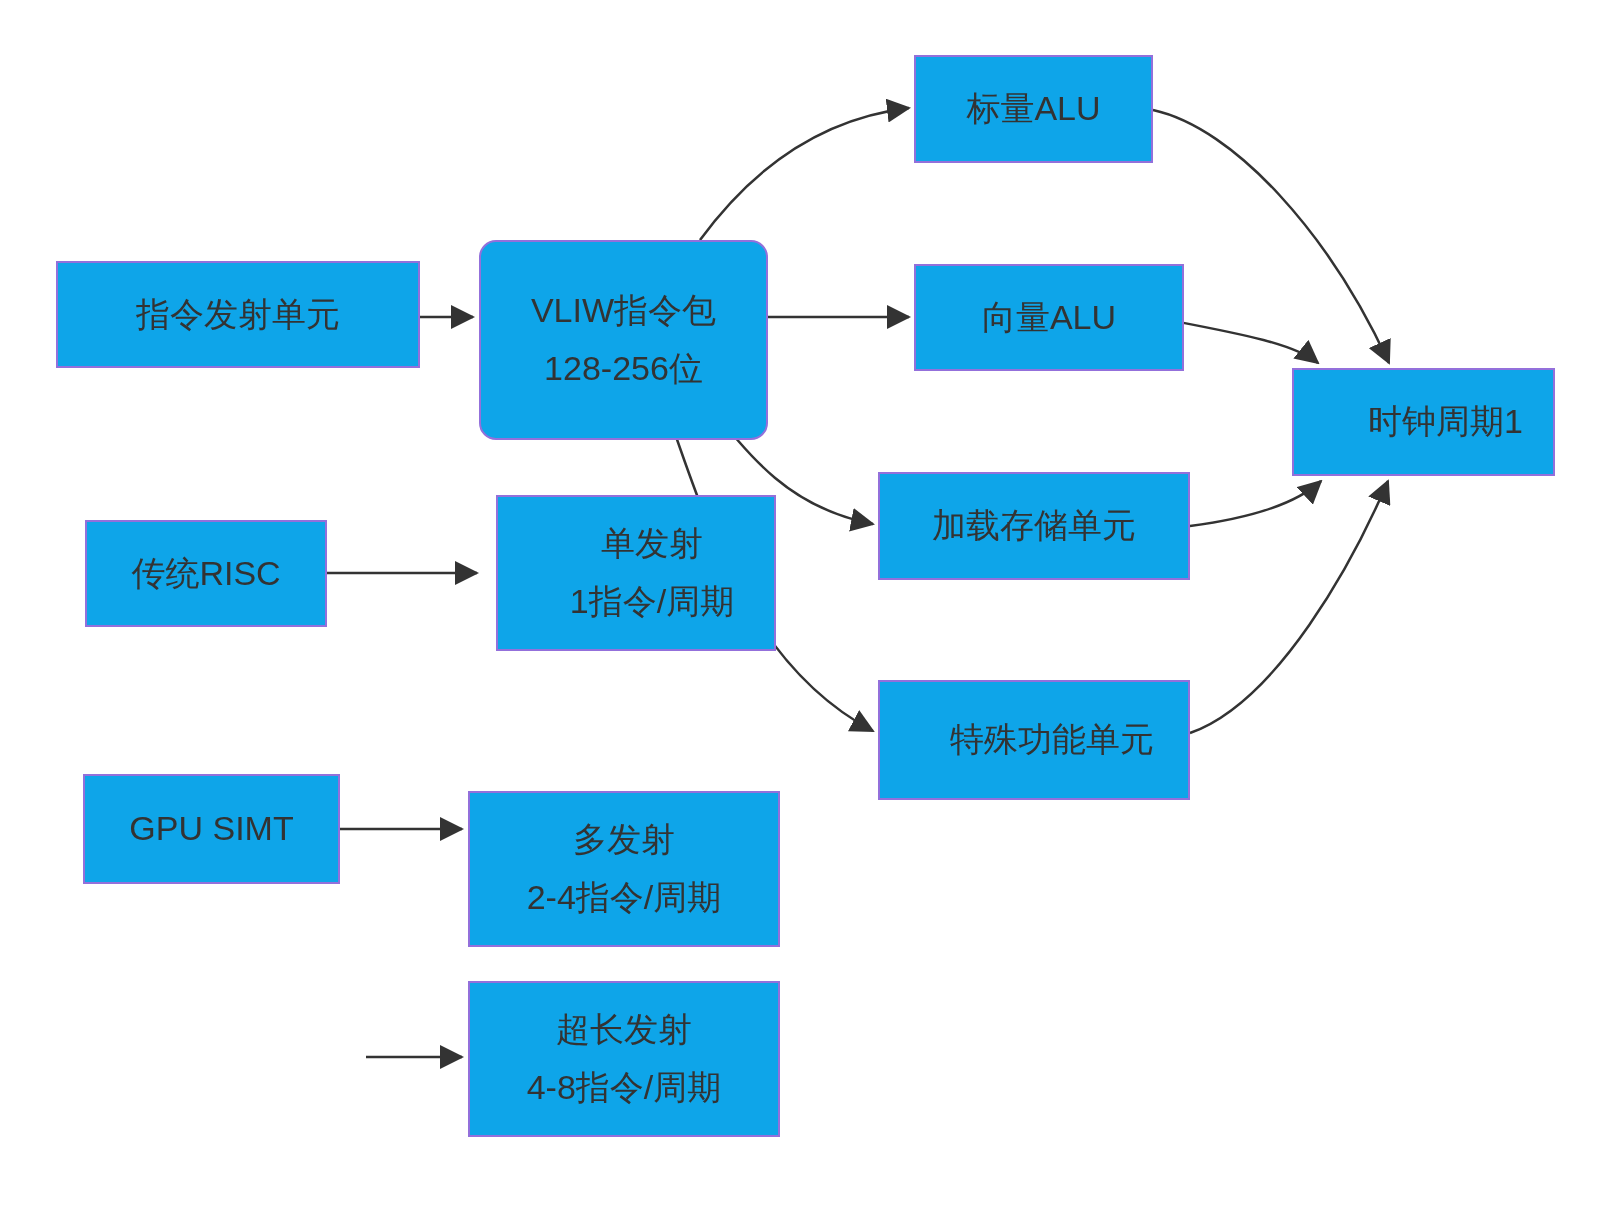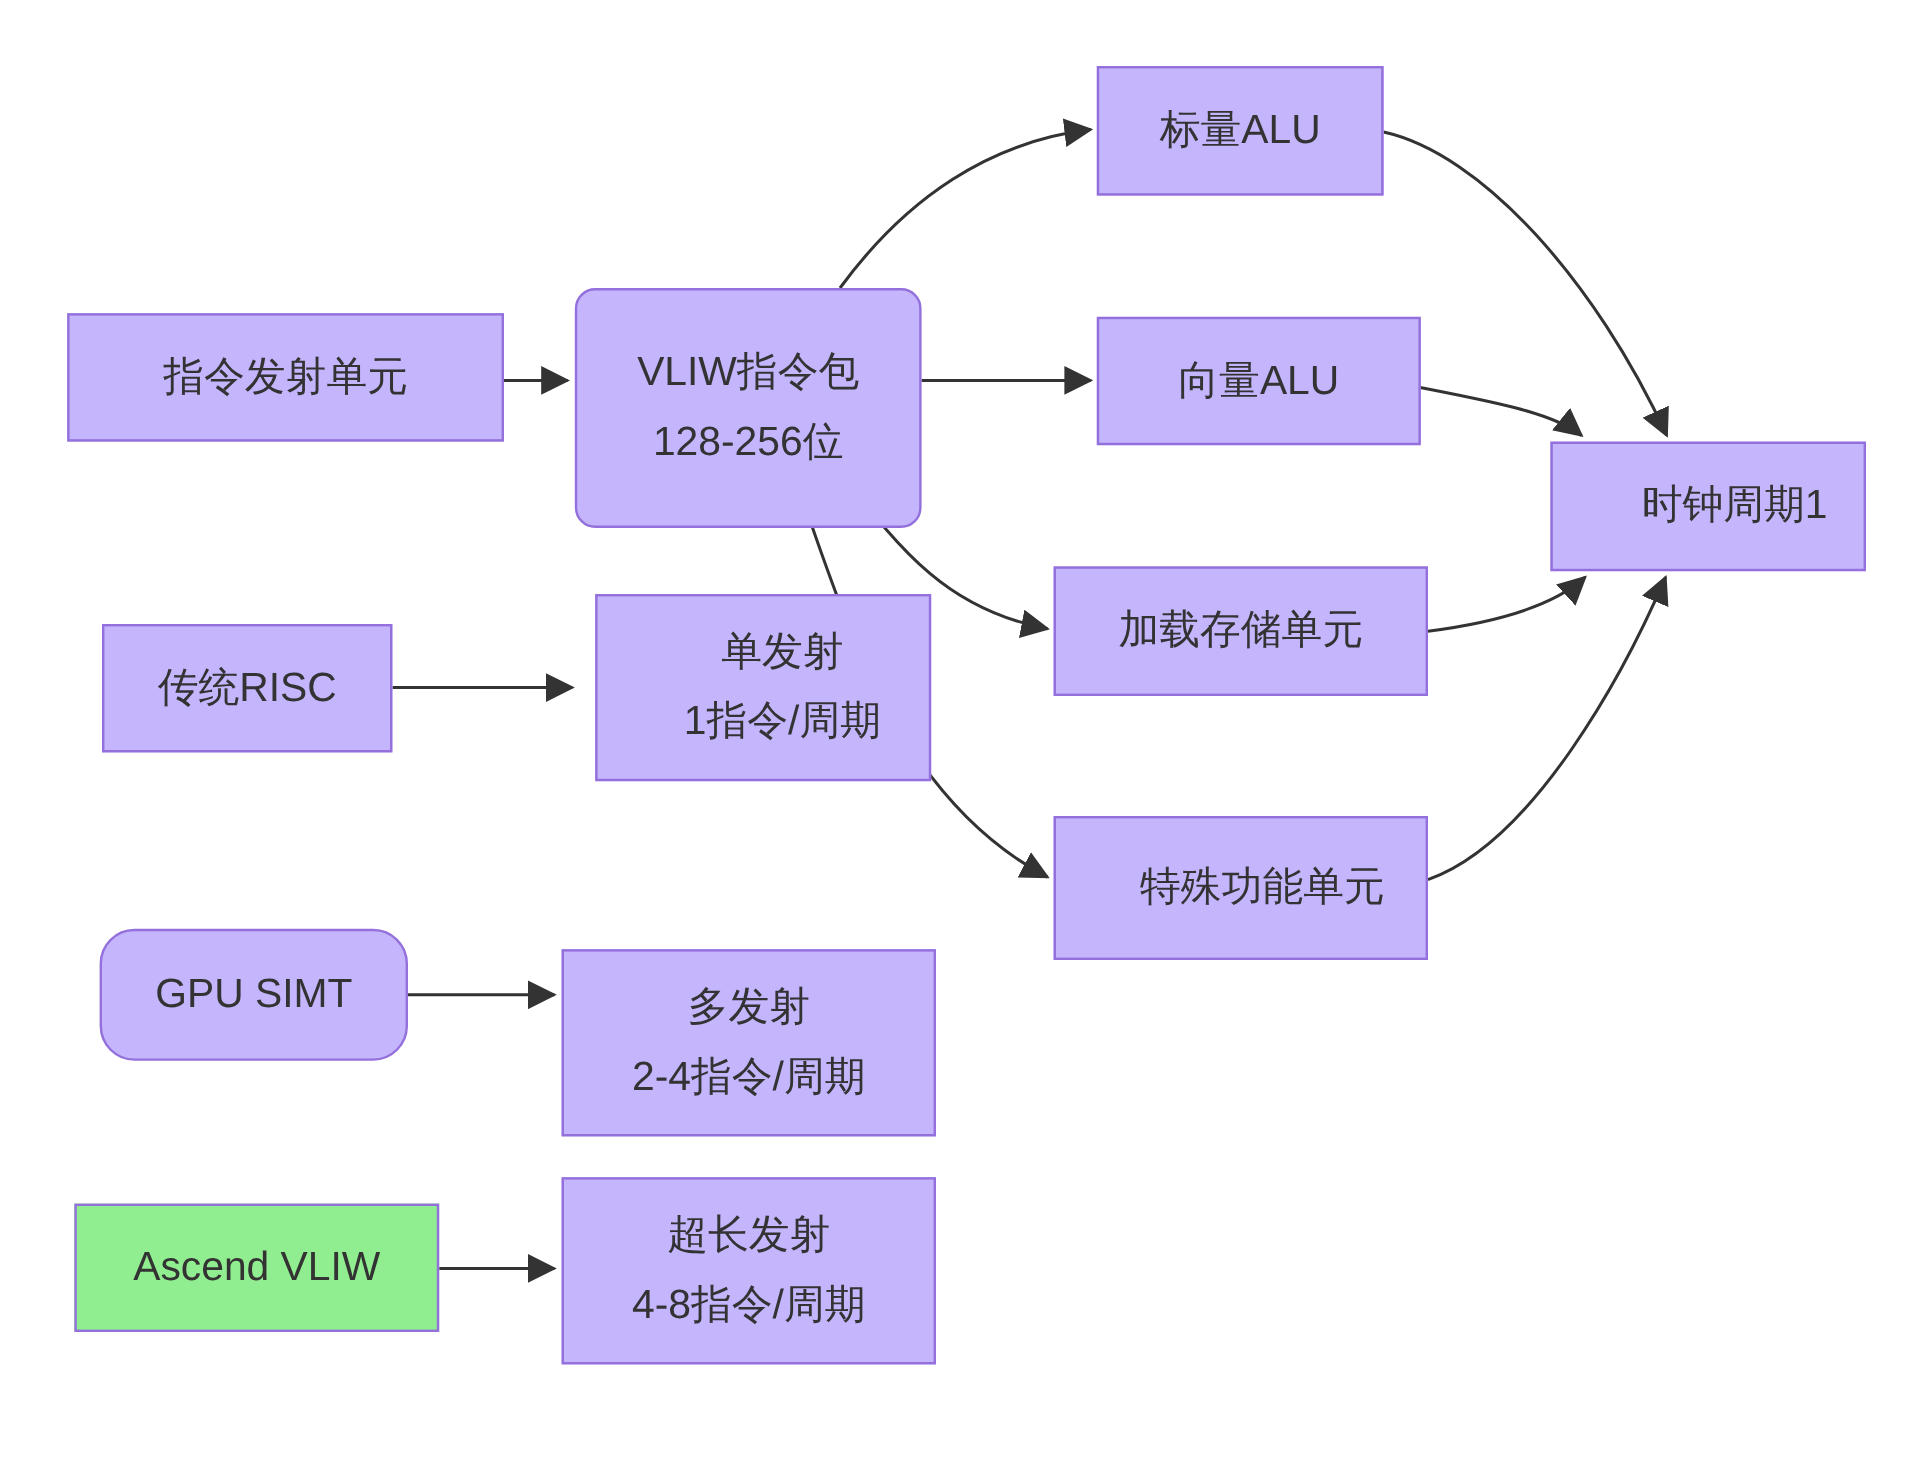--- a/index.html
+++ b/index.html
@@ -27,42 +27,42 @@
     stroke: #333333;
     stroke-width: 2.5px;
   }
   .node {
     position: absolute;
     box-sizing: border-box;
     display: flex;
     flex-direction: column;
     justify-content: center;
     align-items: center;
-    background: #c4b5fd;
+    background: #0ea5e9;
     border: 2px solid #9370DB;
     color: #333333;
     font-size: 34px;
     line-height: 1.7;
     text-align: center;
     white-space: nowrap;
   }
   .node.highlight {
     background: #90EE90;
   }
   
   .n-instr   { left: 56px;   top: 261px;  width: 364px; height: 107px; }
   .n-vliw    { left: 479px;  top: 240px;  width: 289px; height: 200px; border-radius: 17px; }
   .n-scalar  { left: 914px;  top: 55px;   width: 239px; height: 108px; }
   .n-vector  { left: 914px;  top: 264px;  width: 270px; height: 107px; }
   .n-load    { left: 878px;  top: 472px;  width: 312px; height: 108px; }
   .n-special { left: 878px;  top: 680px;  width: 312px; height: 120px; padding-left: 36px; }
   .n-clock   { left: 1292px; top: 368px;  width: 263px; height: 108px; padding-left: 44px; }
   .n-risc    { left: 85px;   top: 520px;  width: 242px; height: 107px; }
   .n-single  { left: 496px;  top: 495px;  width: 280px; height: 156px; padding-left: 32px; }
-  .n-gpu     { left: 83px;   top: 774px;  width: 257px; height: 110px; border-radius: 29px; }
+  .n-gpu     { left: 83px;   top: 774px;  width: 257px; height: 110px; }
   .n-multi   { left: 468px;  top: 751px;  width: 312px; height: 156px; margin-top: 40px; }
   .n-ascend  { left: 62px;   top: 1003px; width: 304px; height: 107px; }
   .n-vlong   { left: 468px;  top: 981px;  width: 312px; height: 156px; }
 </style>
 </head>
 <body>
 
 <div class="canvas">
 
   <svg class="edges-layer" viewBox="0 0 1610 1219" xmlns="http://www.w3.org/2000/svg">
@@ -137,22 +137,19 @@
 
   <div class="node n-gpu">
     <span>GPU SIMT</span>
   </div>
 
   <div class="node n-multi">
     <span>多发射</span>
     <span>2-4指令/周期</span>
   </div>
 
-  <div class="node n-ascend highlight">
-    <span>Ascend VLIW</span>
-  </div>
 
   <div class="node n-vlong">
     <span>超长发射</span>
     <span>4-8指令/周期</span>
   </div>
 
 </div>
 
 </body></html>

